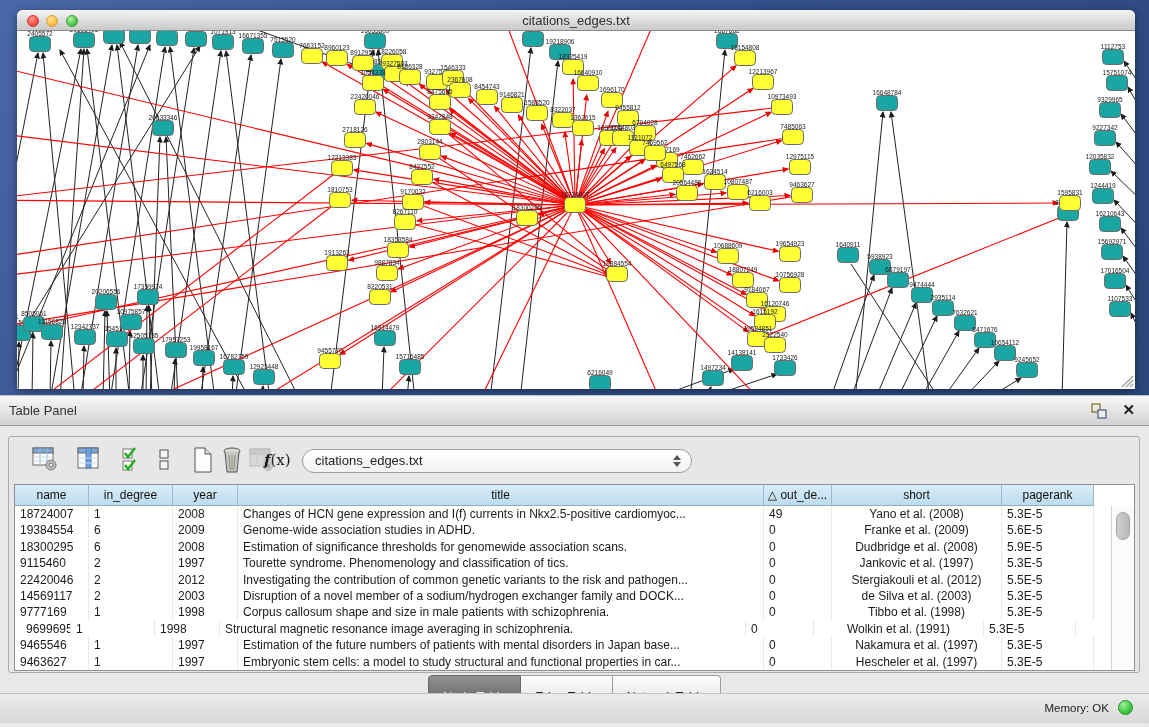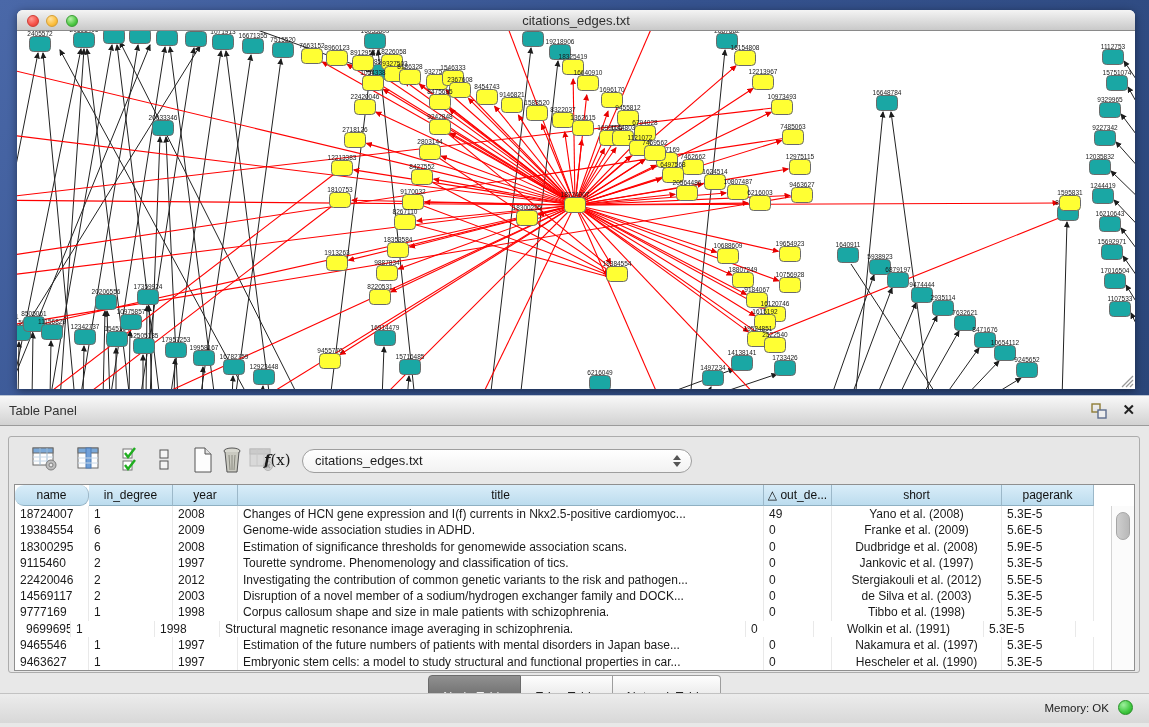--- a/index.html
+++ b/index.html
@@ -579,21 +579,21 @@
     <span>citations_edges.txt</span>
     <span class="spin">
         <span class="up"></span>
         <span class="dn"></span>
       </span>
   </div>
 </div>
 
 <div id="tablewrap">
   <div id="thead">
-      <div class="hcell" style="width: 74px; border-radius: 9px;">name</div>
+      <div class="hcell" style="width: 74px;">name</div>
       <div class="hcell" style="width: 84px;">in_degree</div>
       <div class="hcell" style="width: 65px;">year</div>
       <div class="hcell" style="width: 526px;">title</div>
       <div class="hcell" style="width: 68px;">△ out_de...</div>
       <div class="hcell" style="width: 170px;">short</div>
       <div class="hcell" style="width: 92px;">pagerank</div>
     </div>
   <div id="tbody">
       <div class="trow">
         <div class="tcell" style="width: 74px;">18724007</div>
@@ -675,21 +675,21 @@
         <div class="tcell" style="width: 68px;">0</div>
         <div class="tcell center" style="width: 170px;">Nakamura et al. (1997)</div>
         <div class="tcell" style="width: 92px;">5.3E-5</div>
       </div>
       <div class="trow">
         <div class="tcell" style="width: 74px;">9463627</div>
         <div class="tcell" style="width: 84px;">1</div>
         <div class="tcell" style="width: 65px;">1997</div>
         <div class="tcell" style="width: 526px;">Embryonic stem cells: a model to study structural and functional properties in car...</div>
         <div class="tcell" style="width: 68px;">0</div>
-        <div class="tcell center" style="width: 170px;">Hescheler et al. (1990)</div>
+        <div class="tcell center" style="width: 170px;">Hescheler et al. (1997)</div>
         <div class="tcell" style="width: 92px;">5.3E-5</div>
       </div>
     </div>
   <div id="vscroll">
     <div id="vthumb"></div>
   </div>
 </div>
 
 <div id="tabsrow">
     <span class="seg sel">Node Table</span>

